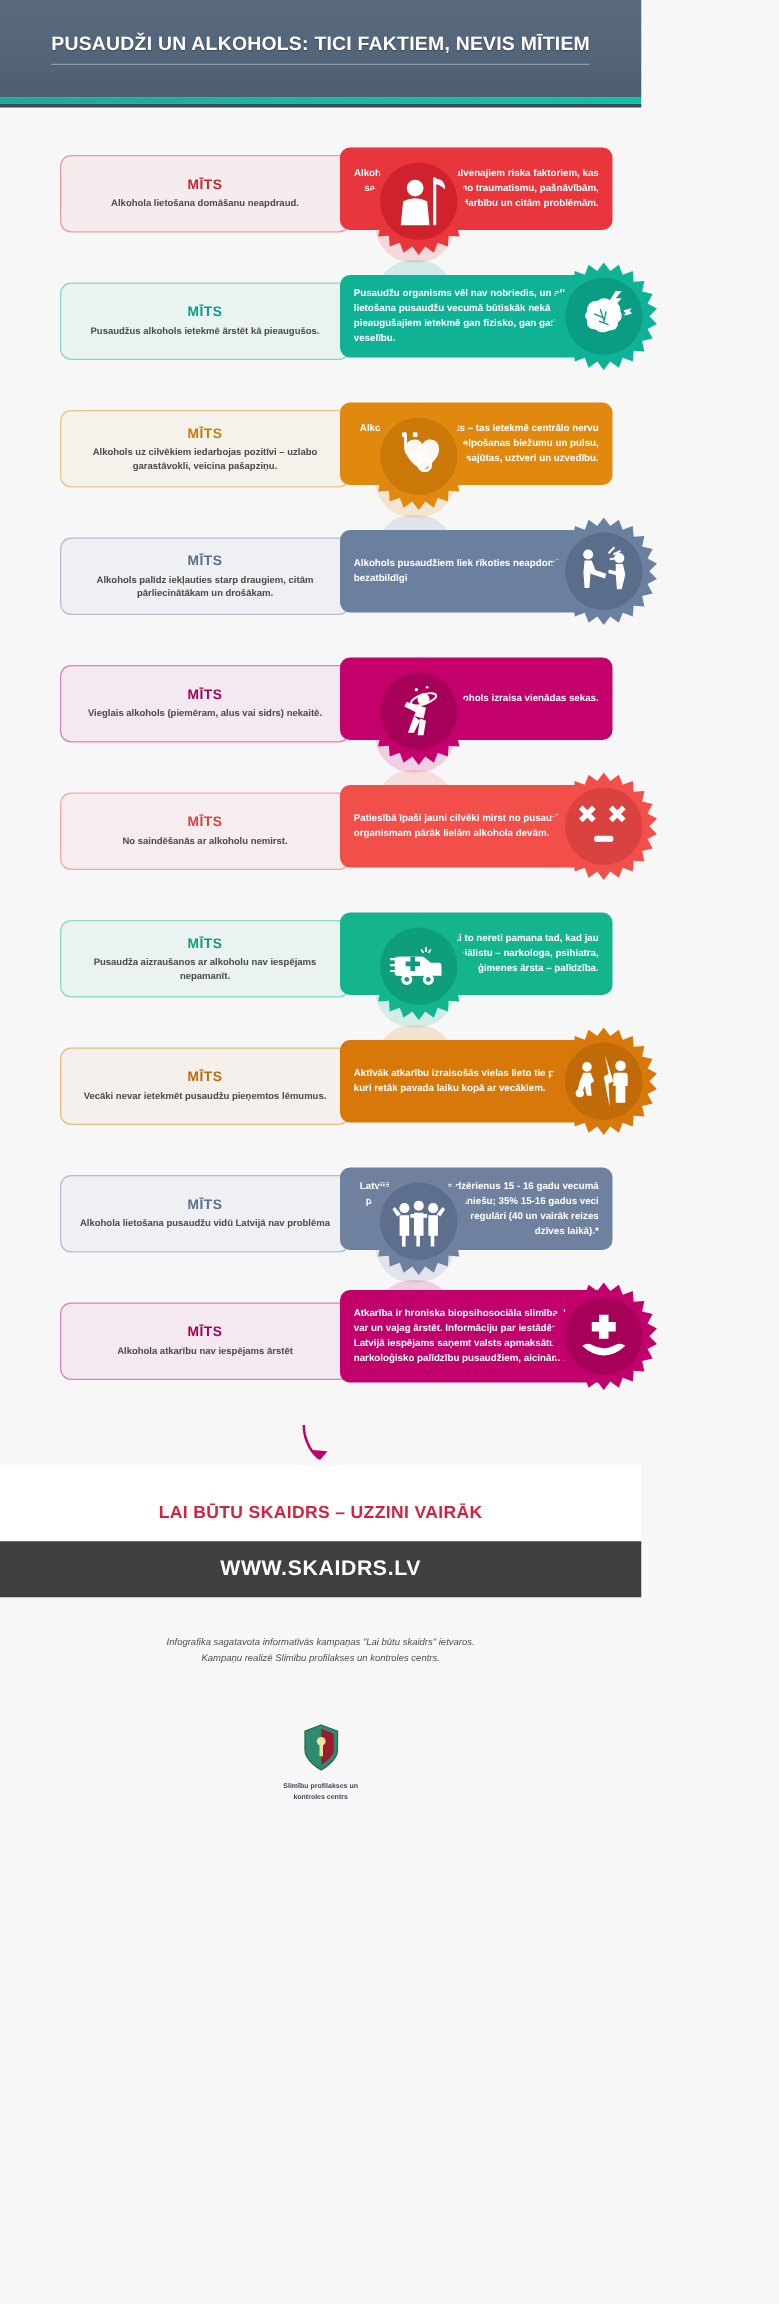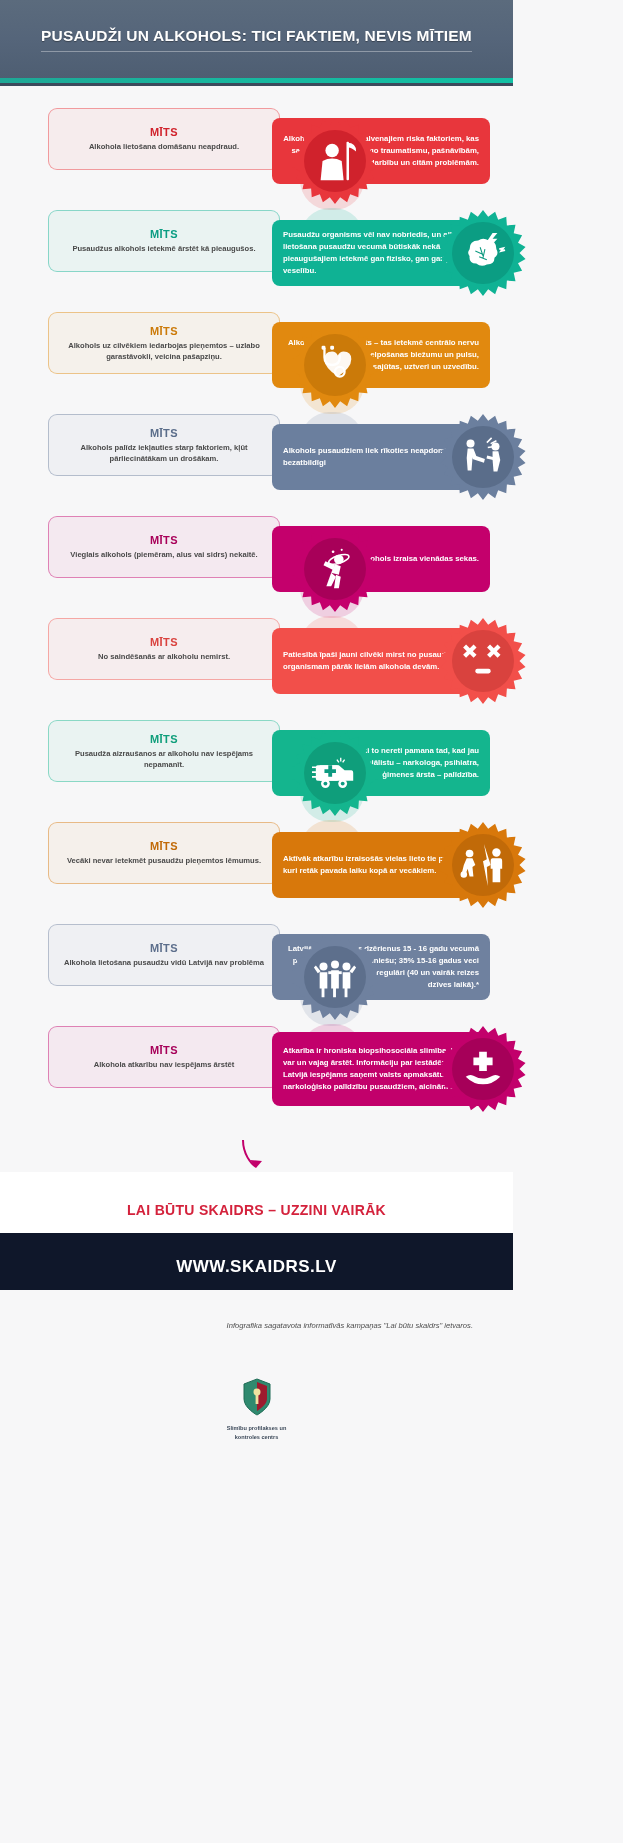--- a/index.html
+++ b/index.html
@@ -40,21 +40,21 @@
     position: relative;
     height: 96px;
     margin-bottom: 6px;
   }
   .row.tall { height: 104px; }
 
   
   .myth {
     position: absolute;
     left: 48px;
-    top: 4px;
+    top: 20px;
     width: 232px;
     min-height: 62px;
     border-radius: 9px;
     border: 1px solid #cfcfcf;
     display: flex; flex-direction: column;
     align-items: center; justify-content: center;
     text-align: center;
     padding: 7px 12px;
     z-index: 3;
   }
@@ -129,29 +129,29 @@
   }
 
   .cta {
     background: #ffffff;
     text-align: center;
     padding: 29px 0 14px 0;
   }
   .cta .cta-text { color: #d4223c; font-size: 14px; font-weight: bold; letter-spacing: .3px; }
 
   .redband {
-    background: #0f172a;
-    text-align: center;
-    padding: 24px 0 13px 0;
+    background: #404040;
+    text-align: center;
+    padding: 12px 0 13px 0;
   }
   .redband .redtext { color: #ffffff; font-size: 17px; font-weight: bold; letter-spacing: .5px; }
 
   .credits {
     background: #f7f7f8;
-    text-align: right;
+    text-align: center;
     padding: 30px 40px 18px 40px;
   }
   .credits p {
     font-size: 7.6px; font-style: italic; color: #4e4e4e; line-height: 1.7;
   }
 
   .logoblock { text-align: center; padding: 26px 0 26px 0; background: #f7f7f8; }
   .logoblock .crest { margin: 0 auto 7px auto; width: 34px; height: 40px; }
   .logoblock .logotext { font-size: 5.6px; color: #3d4a5a; line-height: 1.6; font-weight: bold; }
 </style>
@@ -212,21 +212,21 @@
               <path d="M34 3 l-6 9 h5 l-5 9 l11-12 h-5 l5-6z" fill="#fff"></path>
               <path d="M41 20 l4-1 -2 3 4-1" stroke="#fff" stroke-width="2" fill="none"></path>
             </svg>
           </div>
         </div>
       </div>
       <div class="row">
         <div class="fakts bottom" style="background: rgba(225, 137, 15, 0.16); color: rgb(203, 122, 9);">FAKTS</div>
         <div class="myth" style="background: rgba(225, 137, 15, 0.055); border-color: rgba(225, 137, 15, 0.45);">
           <div class="myth-label" style="color: rgb(203, 122, 9);">MĪTS</div>
-          <div class="myth-text">Alkohols uz cilvēkiem iedarbojas pieņemtos – uzlabo garastāvokli, veicina pašapziņu.</div>
+          <div class="myth-text">Alkohols uz cilvēkiem iedarbojas pozitīvi – uzlabo garastāvokli, veicina pašapziņu.</div>
         </div>
         <div class="fact align-right" style="background: rgb(225, 137, 15);">
           <div class="fact-text">Alkohols ir depresants – tas ietekmē centrālo nervu sistēmu, maina elpošanas biežumu un pulsu, domāšanu, sajūtas, uztveri un uzvedību.</div>
         </div>
         <div class="gear" style="left: 292px; top: 14px;">
           <svg viewBox="0 0 86 86" aria-hidden="true">
             <polygon points="43.00,0.00 48.19,6.87 55.11,1.74 58.16,9.80 66.25,6.83 66.90,15.42 75.50,14.84 73.71,23.27 82.11,25.14 78.02,32.72 85.56,36.88 79.50,43.00 85.56,49.12 78.02,53.28 82.11,60.86 73.71,62.73 75.50,71.16 66.90,70.58 66.25,79.17 58.16,76.20 55.11,84.26 48.19,79.13 43.00,86.00 37.81,79.13 30.89,84.26 27.84,76.20 19.75,79.17 19.10,70.58 10.50,71.16 12.29,62.73 3.89,60.86 7.98,53.28 0.44,49.12 6.50,43.00 0.44,36.88 7.98,32.72 3.89,25.14 12.29,23.27 10.50,14.84 19.10,15.42 19.75,6.83 27.84,9.80 30.89,1.74 37.81,6.87" fill="#e1890f"></polygon>
             <circle cx="43" cy="43" r="31" fill="#cb7a09"></circle>
           </svg>
           <div class="glyph">
@@ -237,21 +237,21 @@
               <rect x="10" y="4" width="4" height="4" rx="1.2" fill="#fff"></rect>
               <rect x="19" y="4" width="4" height="4" rx="1.2" fill="#fff"></rect>
             </svg>
           </div>
         </div>
       </div>
       <div class="row">
         <div class="fakts top" style="background: rgba(107, 127, 158, 0.16); color: rgb(90, 109, 138);">FAKTS</div>
         <div class="myth" style="background: rgba(107, 127, 158, 0.055); border-color: rgba(107, 127, 158, 0.45);">
           <div class="myth-label" style="color: rgb(90, 109, 138);">MĪTS</div>
-          <div class="myth-text">Alkohols palīdz iekļauties starp faktoriem, kļūt pārliecinātākam un drošākam.</div>
+          <div class="myth-text">Alkohols palīdz iekļauties starp draugiem, citām pārliecinātākam un drošākam.</div>
         </div>
         <div class="fact align-left" style="background: rgb(107, 127, 158);">
           <div class="fact-text">Alkohols pusaudžiem liek rīkoties neapdomīgi un bezatbildīgi</div>
         </div>
         <div class="gear" style="left: 440px; top: 4px;">
           <svg viewBox="0 0 86 86" aria-hidden="true">
             <polygon points="43.00,0.00 48.19,6.87 55.11,1.74 58.16,9.80 66.25,6.83 66.90,15.42 75.50,14.84 73.71,23.27 82.11,25.14 78.02,32.72 85.56,36.88 79.50,43.00 85.56,49.12 78.02,53.28 82.11,60.86 73.71,62.73 75.50,71.16 66.90,70.58 66.25,79.17 58.16,76.20 55.11,84.26 48.19,79.13 43.00,86.00 37.81,79.13 30.89,84.26 27.84,76.20 19.75,79.17 19.10,70.58 10.50,71.16 12.29,62.73 3.89,60.86 7.98,53.28 0.44,49.12 6.50,43.00 0.44,36.88 7.98,32.72 3.89,25.14 12.29,23.27 10.50,14.84 19.10,15.42 19.75,6.83 27.84,9.80 30.89,1.74 37.81,6.87" fill="#6b7f9e"></polygon>
             <circle cx="43" cy="43" r="31" fill="#5a6d8a"></circle>
           </svg>
           <div class="glyph">
@@ -441,20 +441,21 @@
   <div class="cta">
     <span class="cta-text">LAI BŪTU SKAIDRS – UZZINI VAIRĀK</span>
   </div>
 
   <div class="redband">
     <span class="redtext">WWW.SKAIDRS.LV</span>
   </div>
 
   <div class="credits">
     <p>Infografika sagatavota informatīvās kampaņas "Lai būtu skaidrs" ietvaros.</p>
+    <p>Kampaņu realizē Slimību profilakses un kontroles centrs.</p>
   </div>
 
   <div class="logoblock">
     <div class="crest">
       <svg viewBox="0 0 34 40" width="34" height="40" aria-hidden="true">
         <path d="M17 2 L30 7 V22 C30 31 17 38 17 38 C17 38 4 31 4 22 V7 Z" fill="#2f8a6f" stroke="#1f6b55" stroke-width="1"></path>
         <path d="M17 5 L27 9 V22 C27 28 17 34 17 34 V5 Z" fill="#9d1b2e"></path>
         <circle cx="17" cy="15" r="3.5" fill="#f0e2a0"></circle>
         <rect x="15.6" y="18" width="2.8" height="9" fill="#f0e2a0"></rect>
       </svg>

